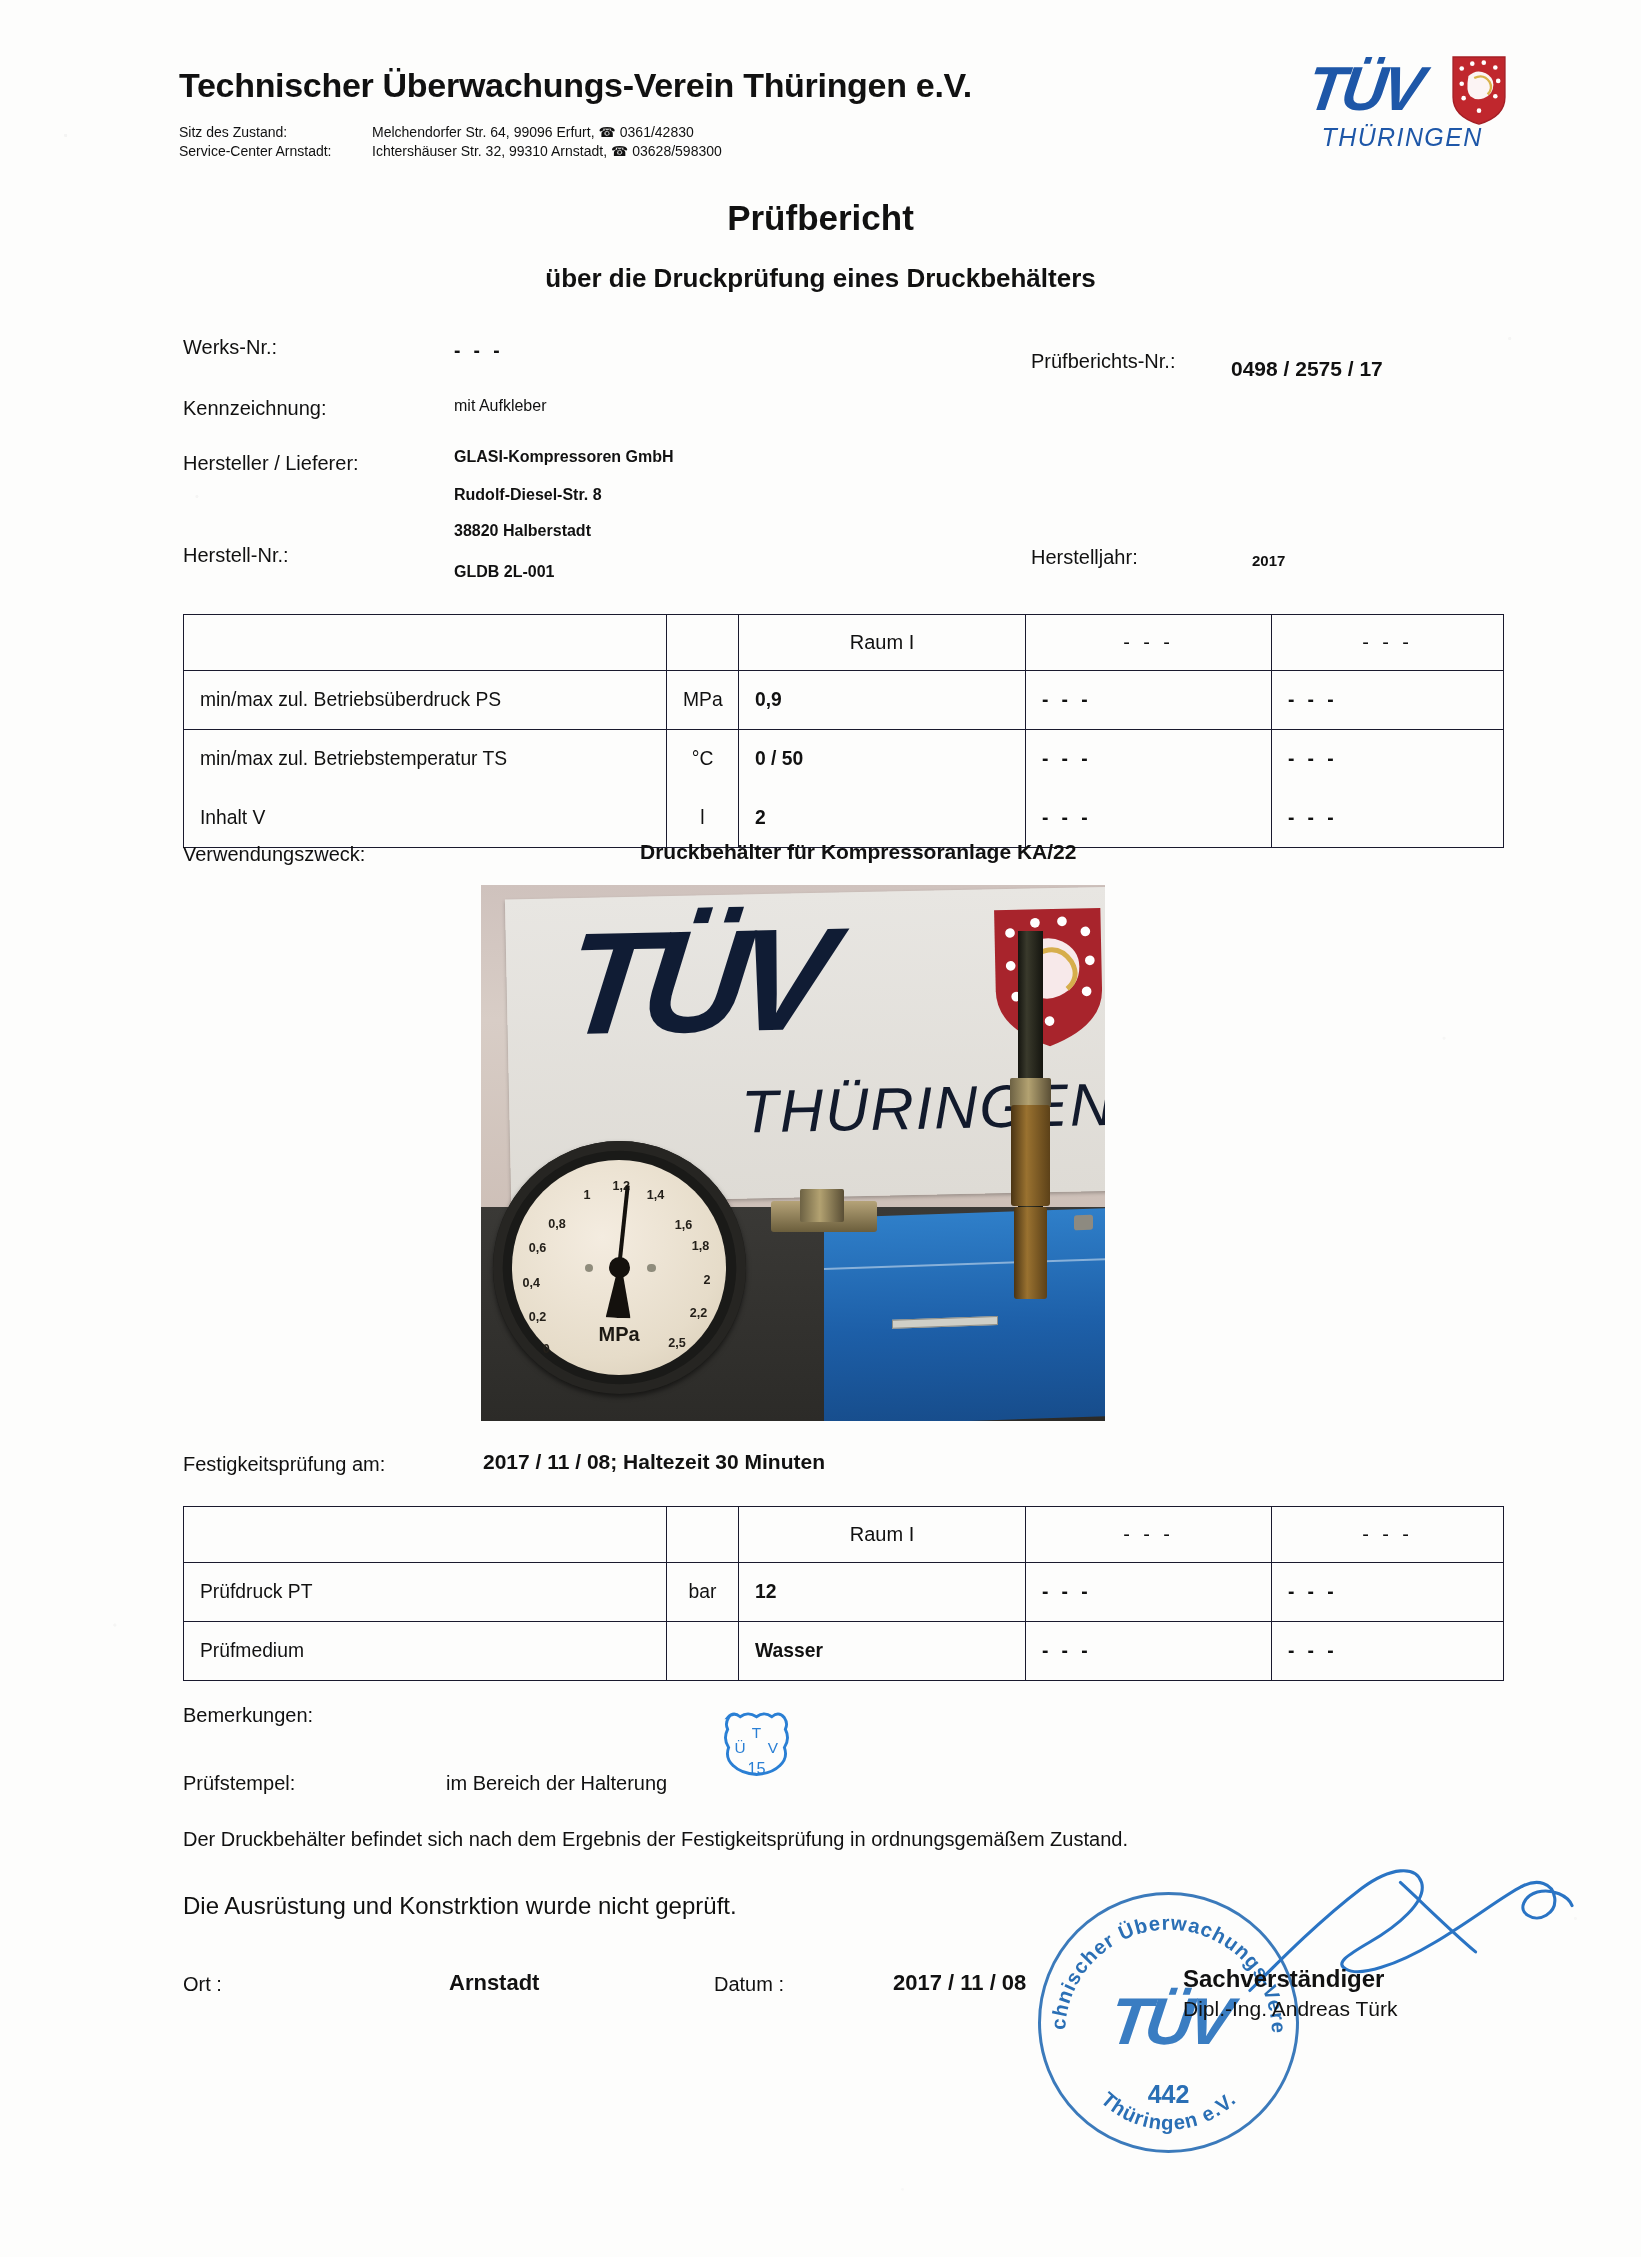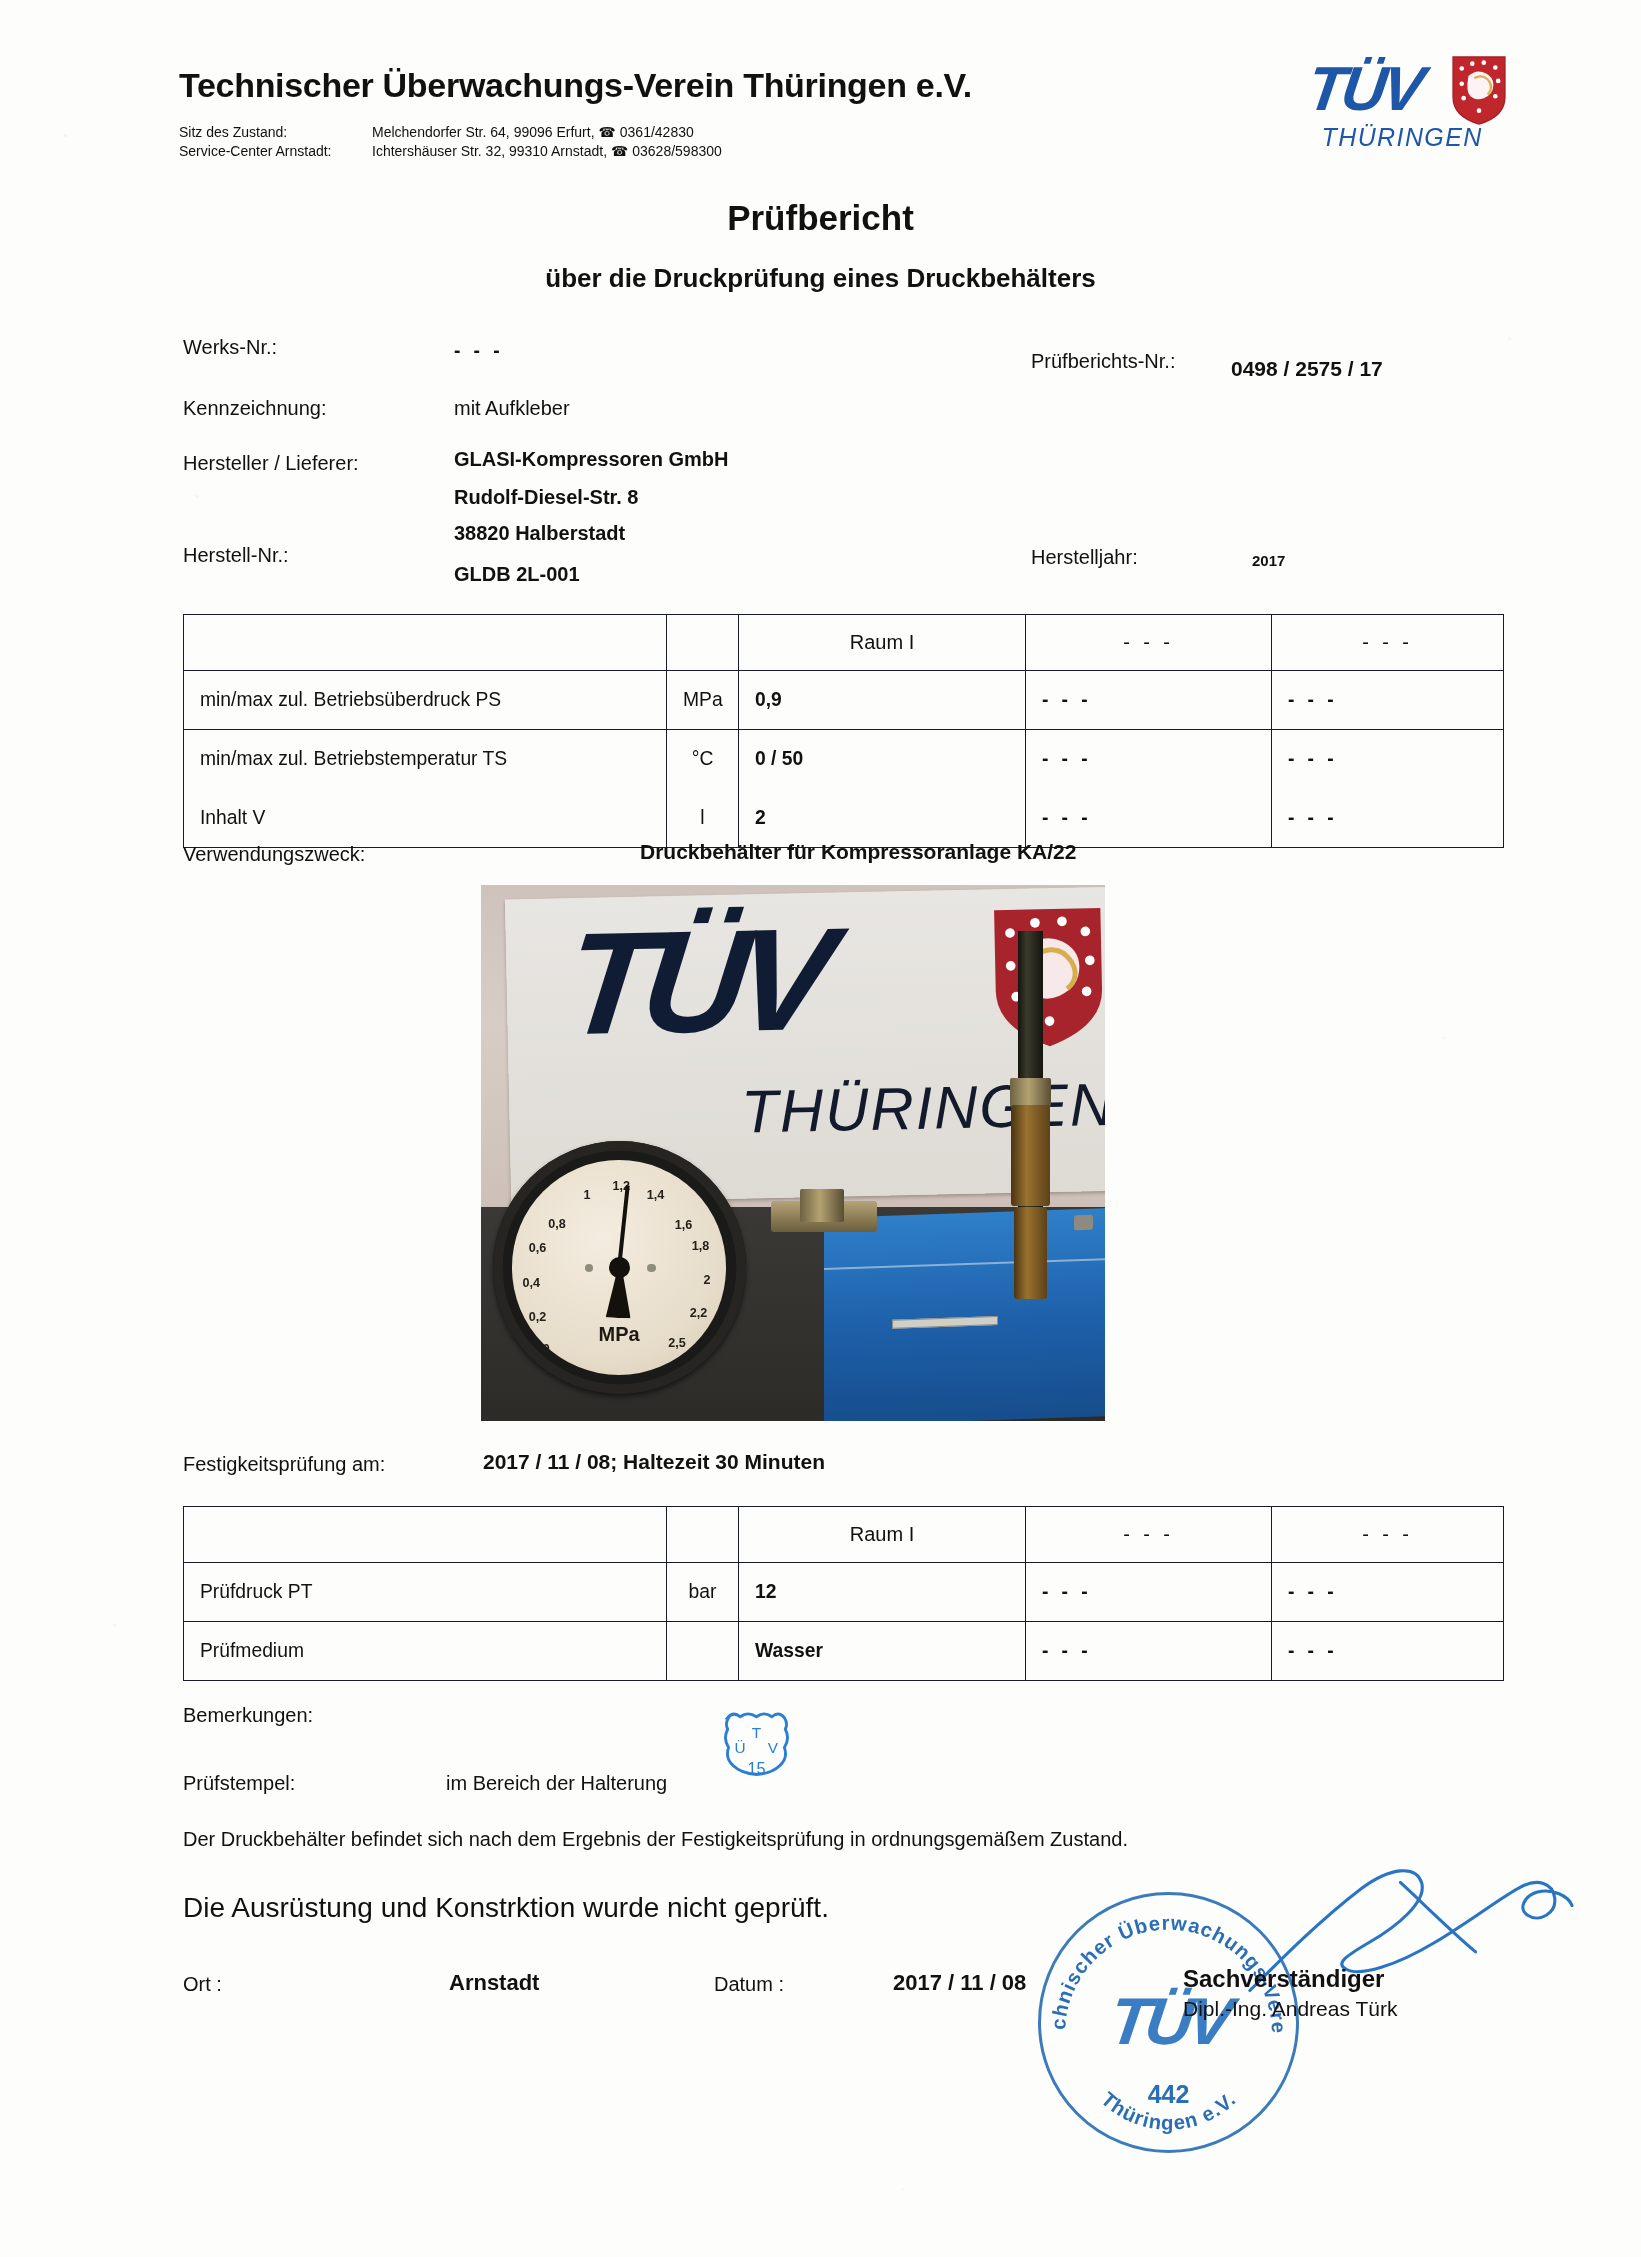--- a/index.html
+++ b/index.html
@@ -67,21 +67,21 @@
     position:absolute; left:0; right:0; top:198px;
     text-align:center; font-size:35px; font-weight:bold;
   }
   .title2{
     position:absolute; left:0; right:0; top:263px;
     text-align:center; font-size:26px; font-weight:bold;
   }
 
   
   .fld-lab{ position:absolute; font-size:20px; white-space:nowrap; }
-  .fld-val{ position:absolute; font-size:20px; white-space:nowrap; }
+  .fld-val{ position:absolute; font-size:16px; white-space:nowrap; }
   .fld-val.b{ font-weight:bold; }
   .dash3{ letter-spacing:3.9px; font-weight:bold; font-size:19.3px; }
 
   
   .tbl{
     position:absolute;
     border-collapse:collapse;
     table-layout:fixed;
     background:transparent;
   }
@@ -462,21 +462,21 @@
     <path d="M9 9 q6 -7 13 -1 q8 -6 17 0 q8 -6 16 0 q7 -6 13 1
              q4 6 1 12 q5 10 -1 19 q4 11 -5 19 q-8 8 -24 9 q-16 -1 -24 -9
              q-9 -8 -5 -19 q-6 -9 -1 -19 q-3 -6 1 -12 z" fill="none" stroke="#2a7fd4" stroke-width="3"></path>
     <text x="39" y="30" text-anchor="middle" font-family="Liberation Sans, sans-serif" font-size="16" fill="#2a7fd4">T</text>
     <text x="22" y="46" text-anchor="middle" font-family="Liberation Sans, sans-serif" font-size="16" fill="#2a7fd4">Ü</text>
     <text x="56" y="46" text-anchor="middle" font-family="Liberation Sans, sans-serif" font-size="16" fill="#2a7fd4">V</text>
     <text x="39" y="68" text-anchor="middle" font-family="Liberation Sans, sans-serif" font-size="17" fill="#2a7fd4">15</text>
   </svg>
 
   <div class="line" style="left:183px; top:1828px; font-size:20px;">Der Druckbehälter befindet sich nach dem Ergebnis der Festigkeitsprüfung in ordnungsgemäßem Zustand.</div>
-  <div class="line" style="left:183px; top:1892px; font-size:28px;">Die Ausrüstung und Konstrktion wurde nicht geprüft.</div>
+  <div class="line" style="left:183px; top:1892px; font-size:24px;">Die Ausrüstung und Konstrktion wurde nicht geprüft.</div>
 
   <div class="line" style="left:183px; top:1973px;">Ort :</div>
   <div class="line b" style="left:449px; top:1970px; font-size:22px;">Arnstadt</div>
   <div class="line" style="left:714px; top:1973px;">Datum :</div>
   <div class="line b" style="left:893px; top:1970px; font-size:22px;">2017 / 11 / 08</div>
 
   <div class="stamp-round">
     <div class="ring"></div>
     <svg class="arc-text" viewBox="0 0 270 270">
       <defs>

